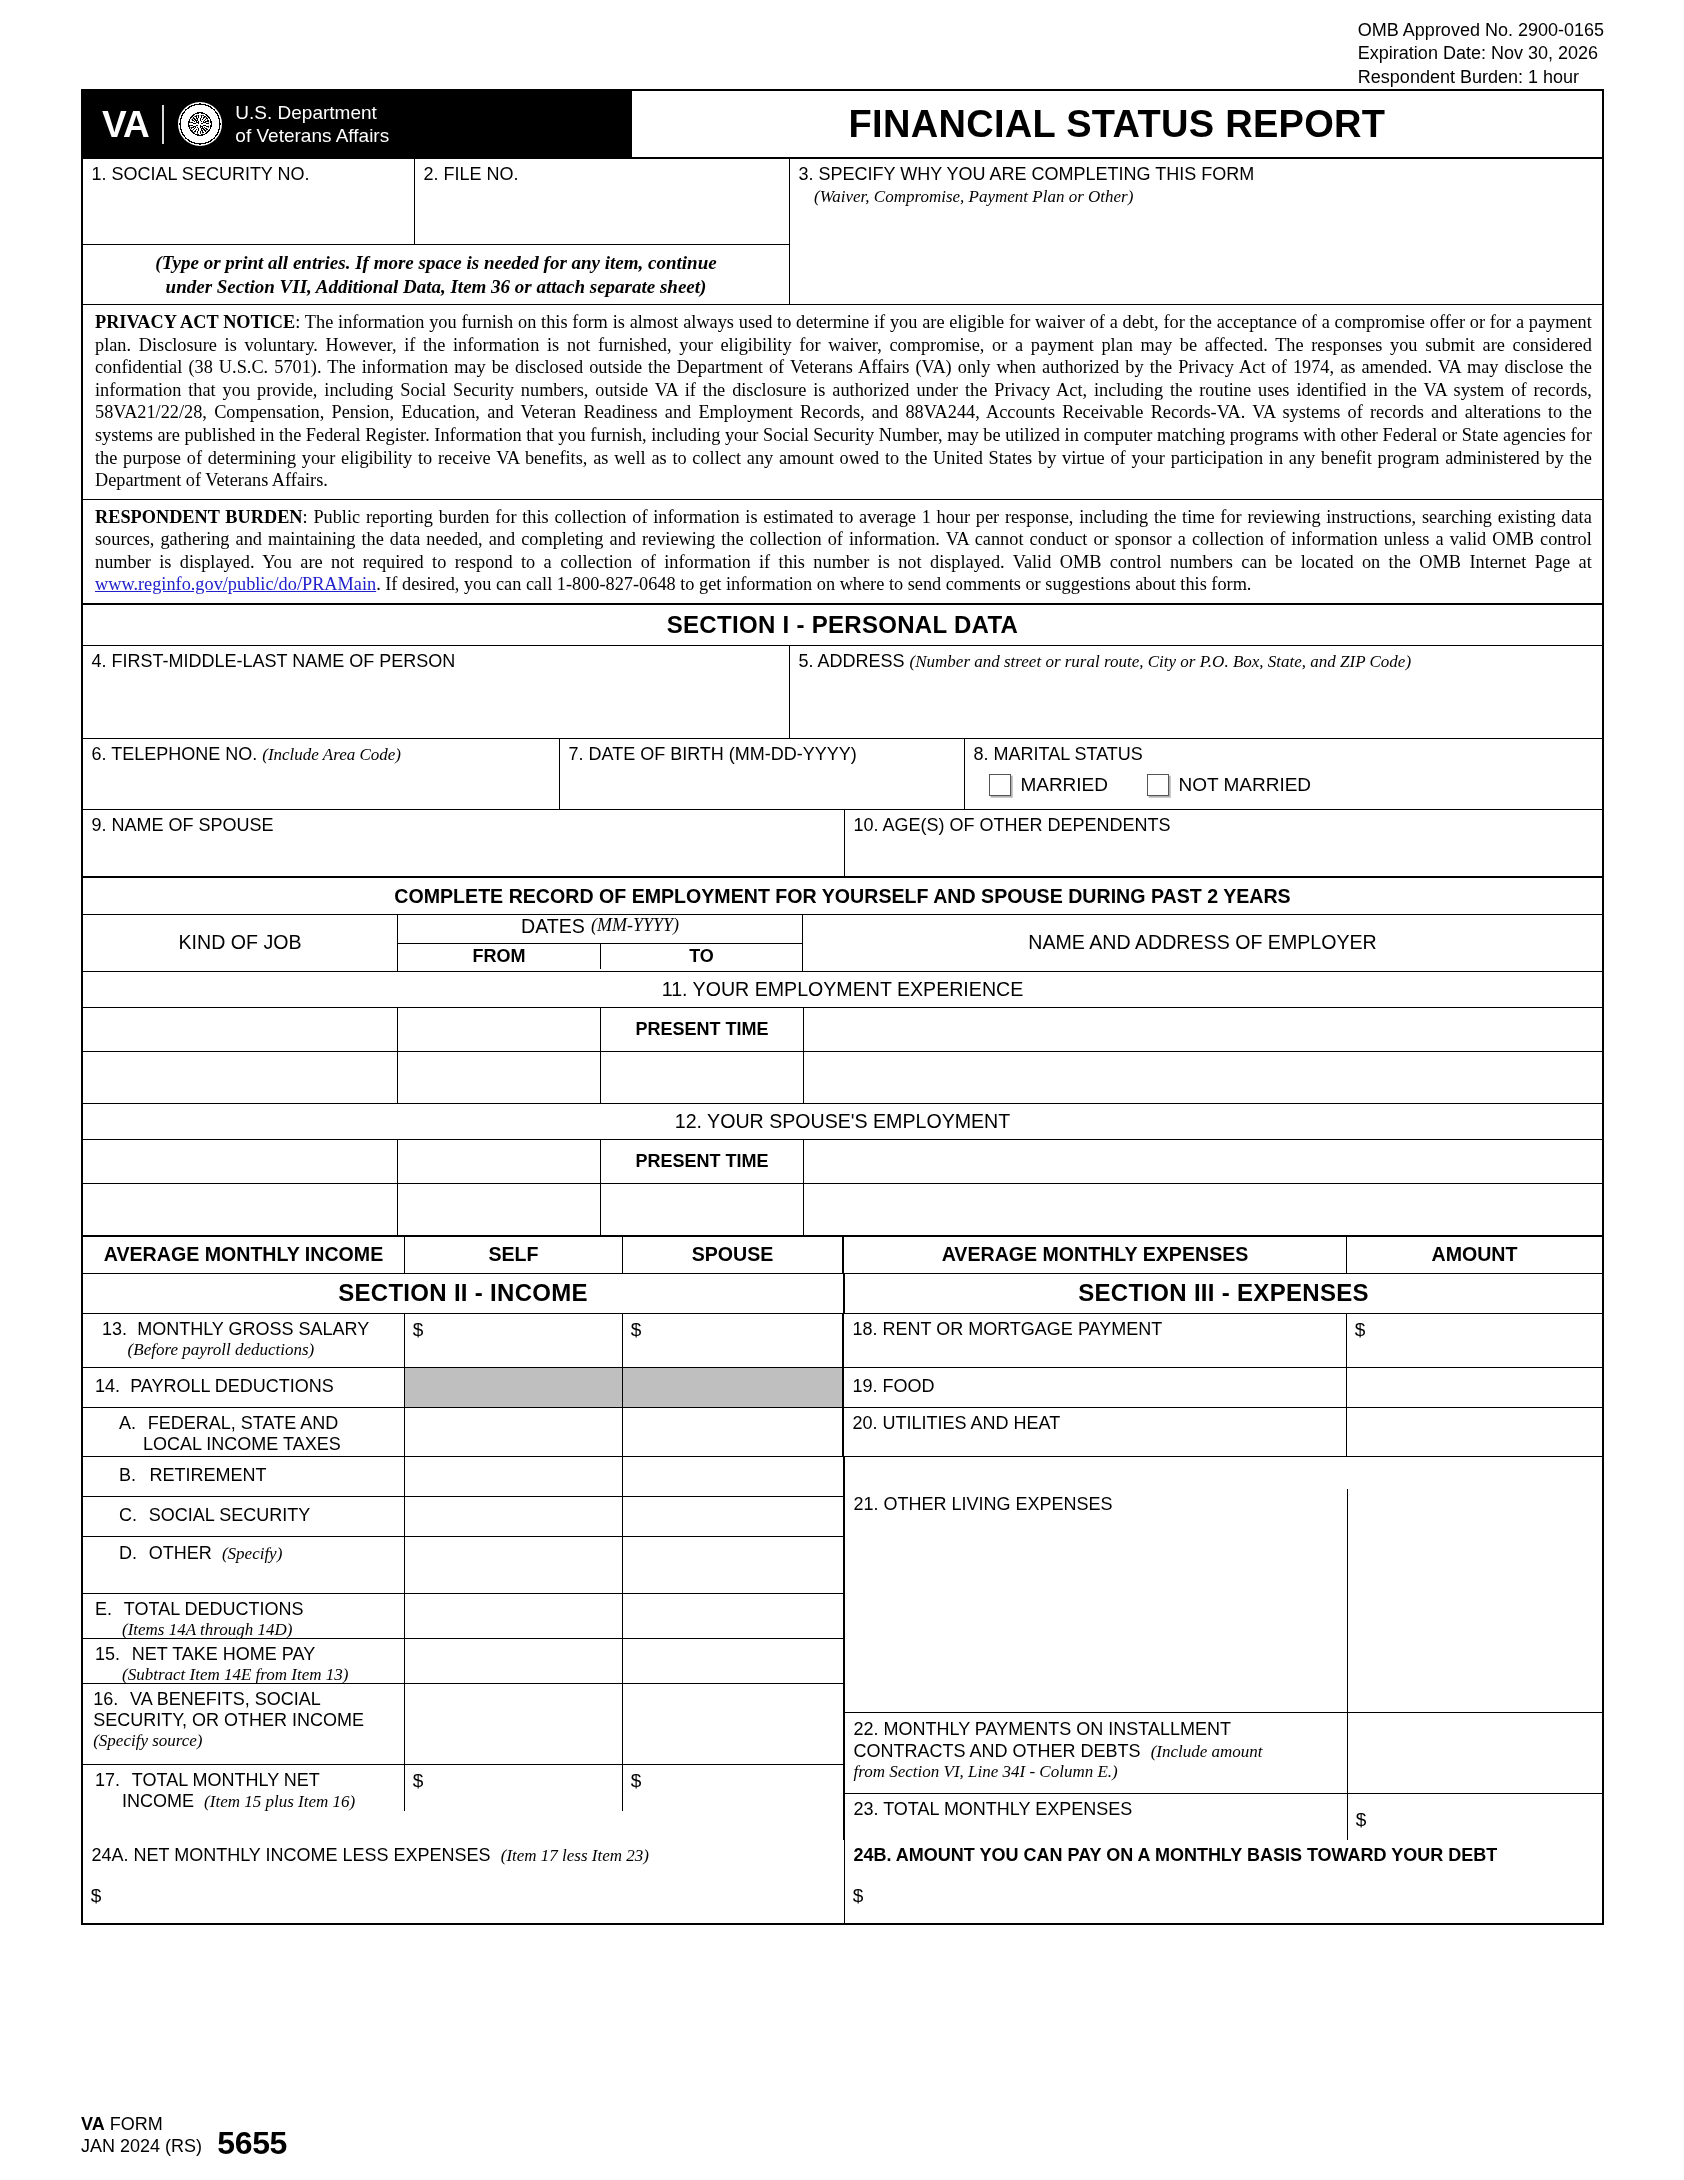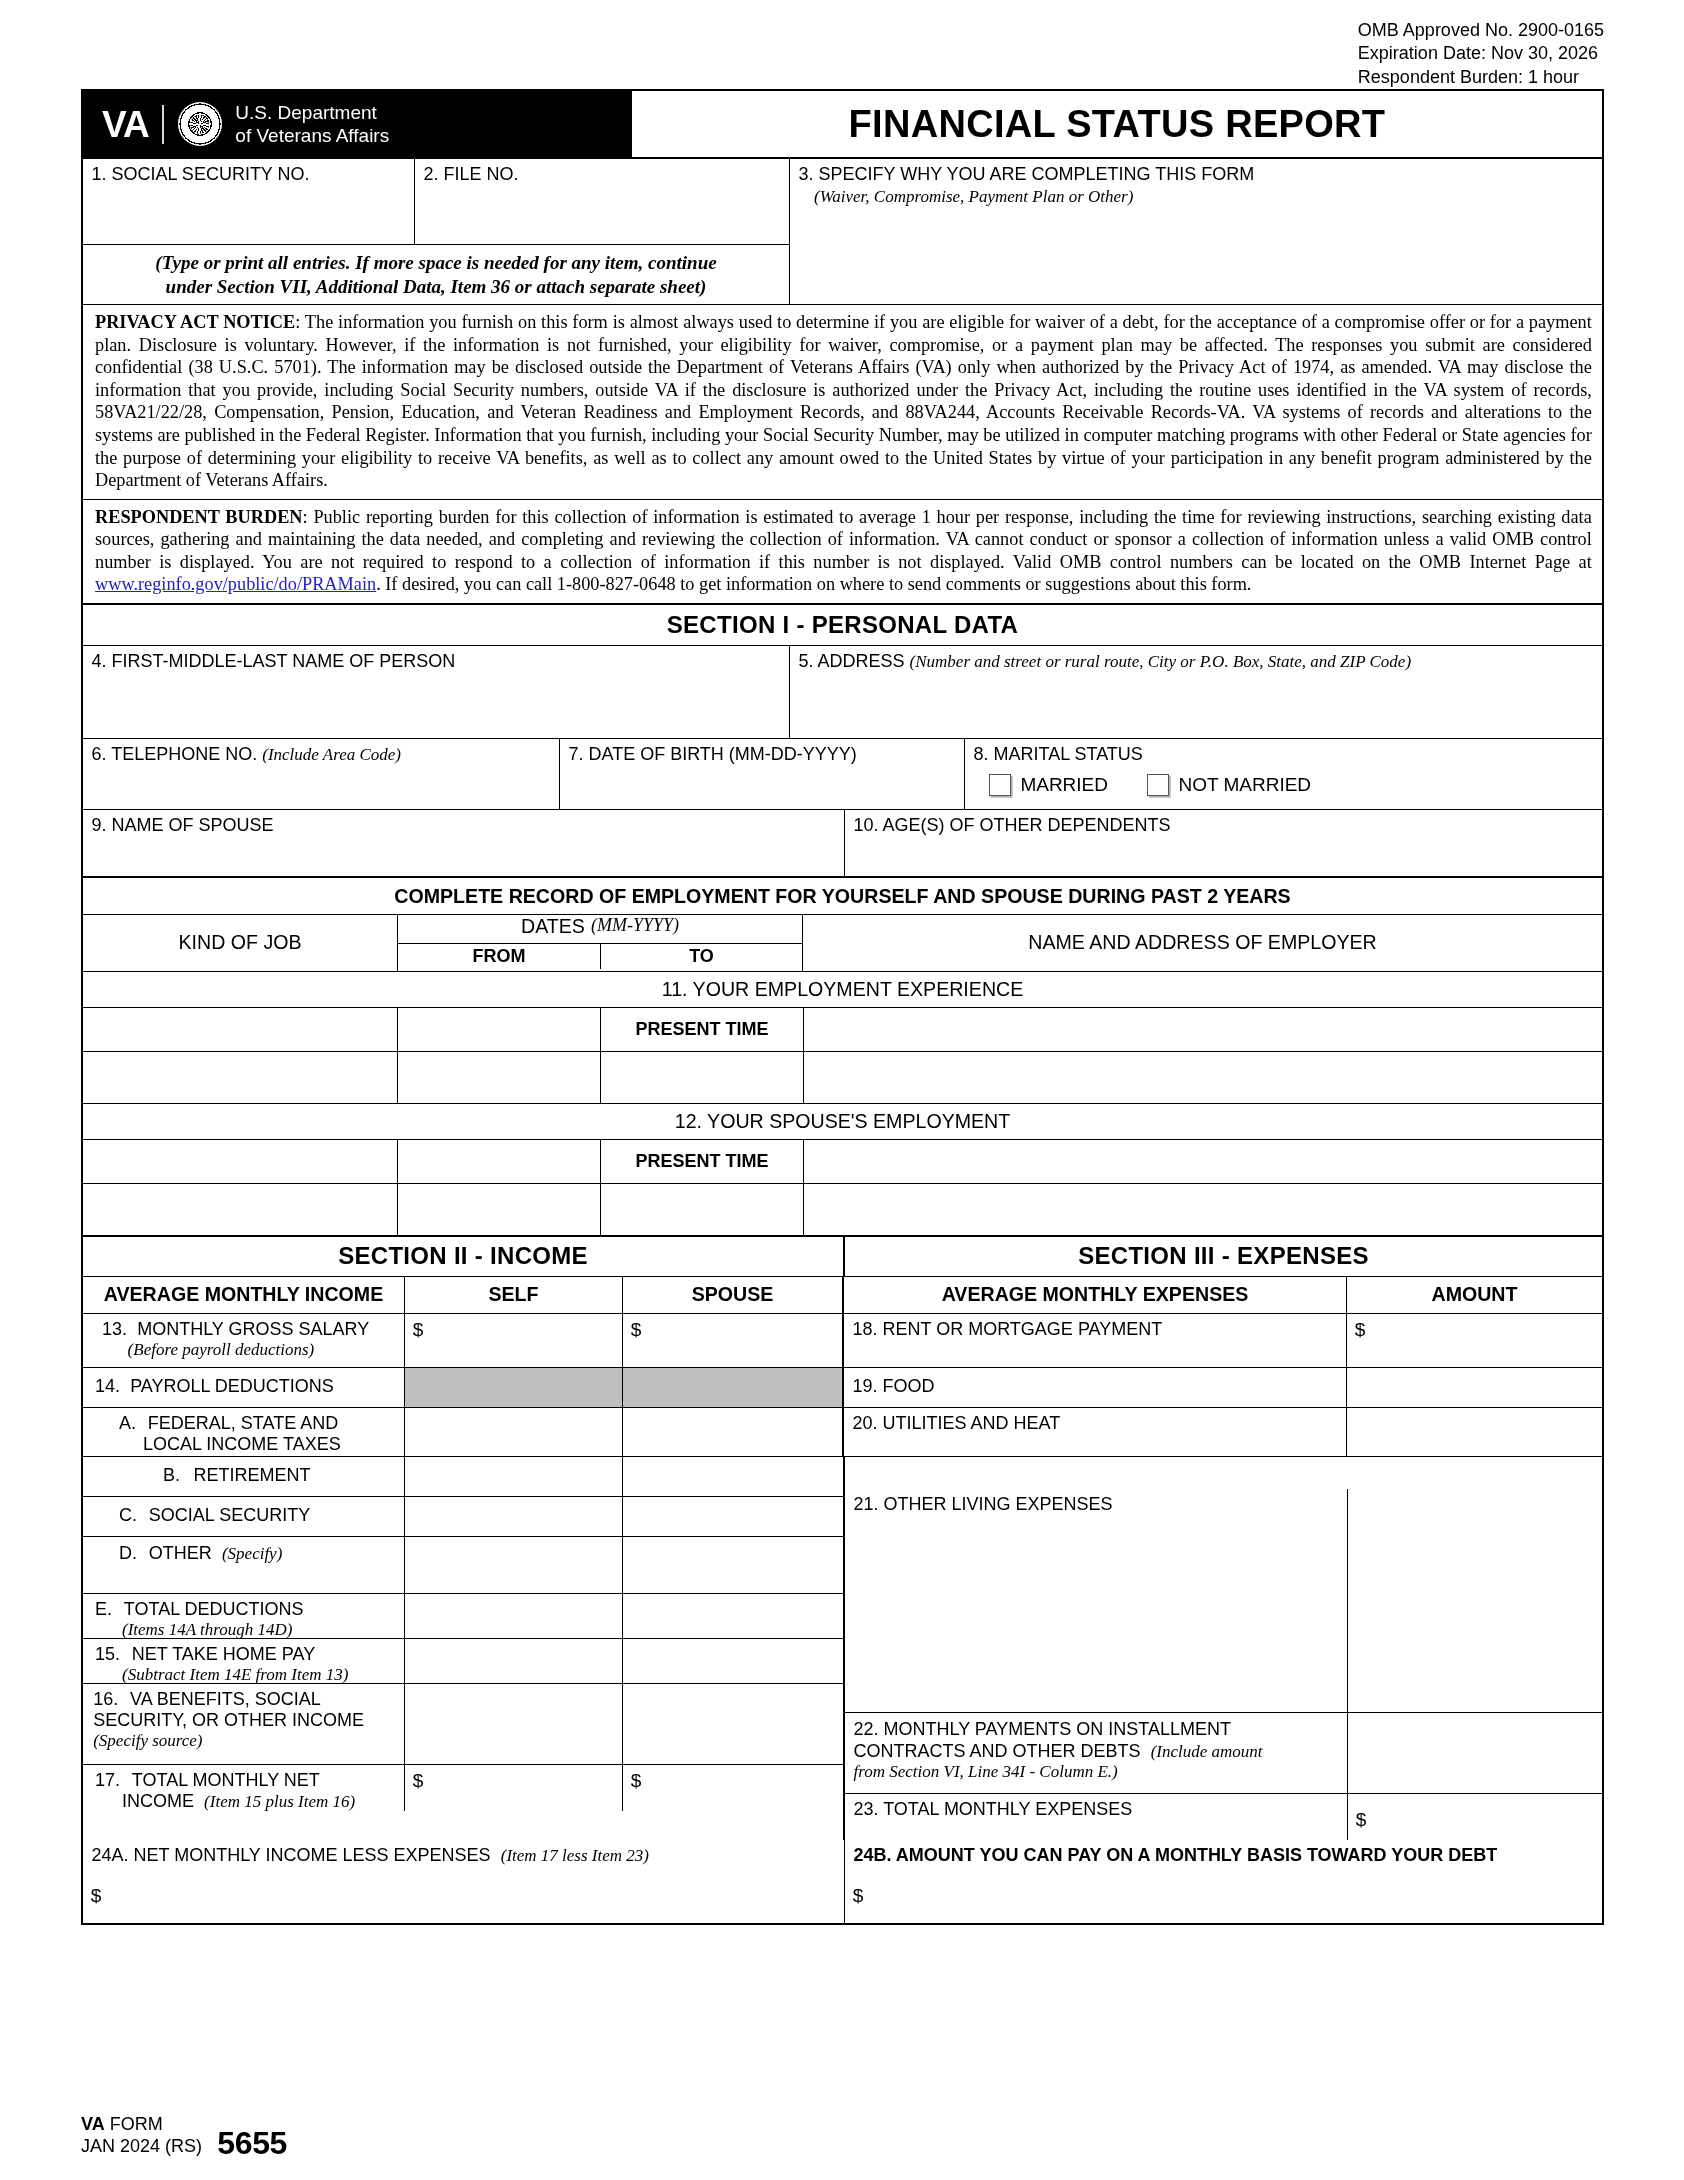--- a/index.html
+++ b/index.html
@@ -322,33 +322,33 @@
       <div class="cell br centered" style="width:203px;font-size:18px;font-weight:bold;">PRESENT TIME</div>
       <div class="cell" style="flex:1;"></div>
     </div>
     <div class="row bb3" style="height:51px;">
       <div class="cell br" style="width:315px;"></div>
       <div class="cell br" style="width:203px;"></div>
       <div class="cell br" style="width:203px;"></div>
       <div class="cell" style="flex:1;"></div>
     </div>
 
-    <div class="row bb" style="height:39px;">
-      <div class="cell br3 sectionbar" style="width:762px;padding:0;display:flex;align-items:center;justify-content:center;">SECTION II - INCOME</div>
-      <div class="cell sectionbar" style="flex:1;padding:0;display:flex;align-items:center;justify-content:center;">SECTION III - EXPENSES</div>
-    </div>
-
     <div class="row bb" style="height:36px;">
       <div class="cell br centered" style="width:322px;font-size:19.6px;font-weight:bold;">AVERAGE MONTHLY INCOME</div>
       <div class="cell br centered" style="width:218px;font-size:19.6px;font-weight:bold;">SELF</div>
       <div class="cell br3 centered" style="width:221px;font-size:19.6px;font-weight:bold;">SPOUSE</div>
       <div class="cell br centered" style="width:503px;font-size:19.6px;font-weight:bold;">AVERAGE MONTHLY EXPENSES</div>
       <div class="cell centered" style="flex:1;font-size:19.6px;font-weight:bold;">AMOUNT</div>
     </div>
 
+    <div class="row bb" style="height:39px;">
+      <div class="cell br3 sectionbar" style="width:762px;padding:0;display:flex;align-items:center;justify-content:center;">SECTION II - INCOME</div>
+      <div class="cell sectionbar" style="flex:1;padding:0;display:flex;align-items:center;justify-content:center;">SECTION III - EXPENSES</div>
+    </div>
+
     <div class="row bb" style="height:53px;">
       <div class="cell br" style="width:322px;">
         <div class="lbl" style="padding-left:19px;">
           <span>13.</span>
           <span style="padding-left:5.1px;">MONTHLY GROSS SALARY</span>
           <div class="ital" style="font-size:17px;padding-left:25.6px;">(Before payroll deductions)</div>
         </div>
       </div>
       <div class="cell br" style="width:218px;">
         <div class="dollar">$</div>
@@ -393,21 +393,21 @@
         <div class="lbl">20. UTILITIES AND HEAT</div>
       </div>
       <div class="cell" style="flex:1;"></div>
     </div>
 
     <div class="row">
 
       <div class="cell br3" style="width:762px;">
 
         <div class="row bb" style="height:39px;">
-          <div class="cell br" style="width:322px;padding-left:44px;">
+          <div class="cell br" style="width:322px;">
             <div class="lbl" style="padding-left:36px;padding-top:8.5px;">
               <span>B.</span>
               <span style="padding-left:8.5px;">RETIREMENT</span>
             </div>
           </div>
           <div class="cell br" style="width:218px;"></div>
           <div class="cell" style="flex:1;"></div>
         </div>
 
         <div class="row bb" style="height:39px;">

